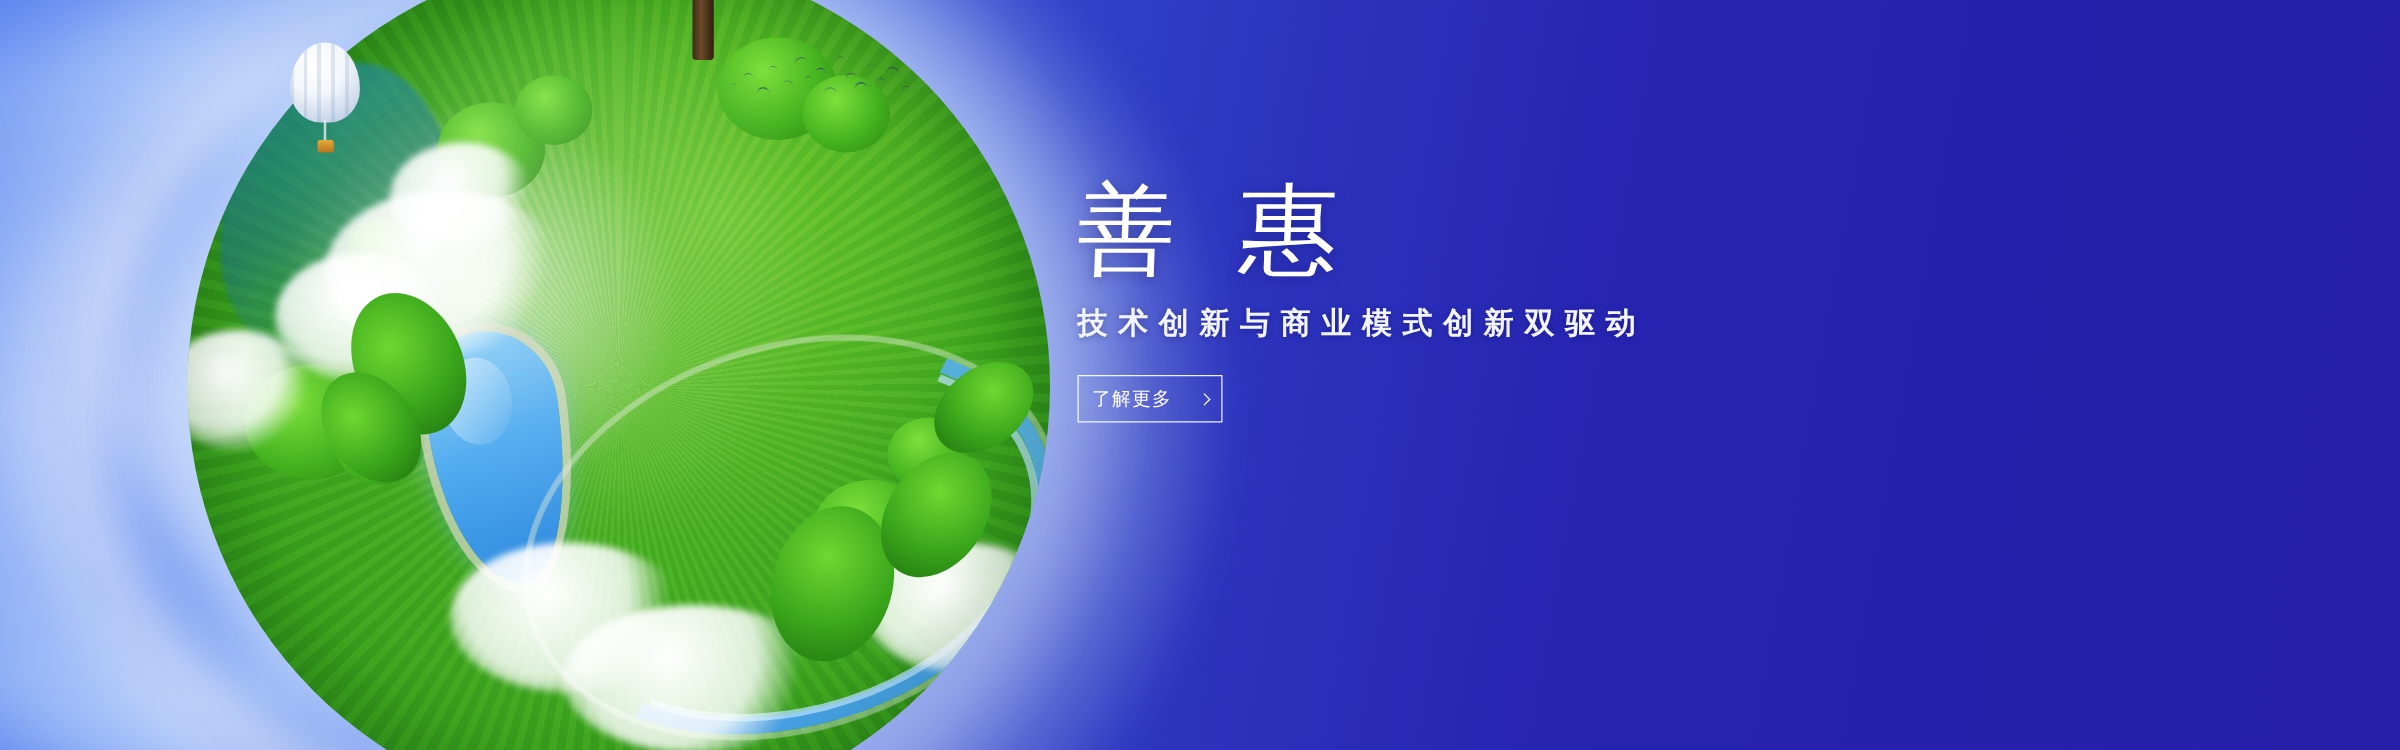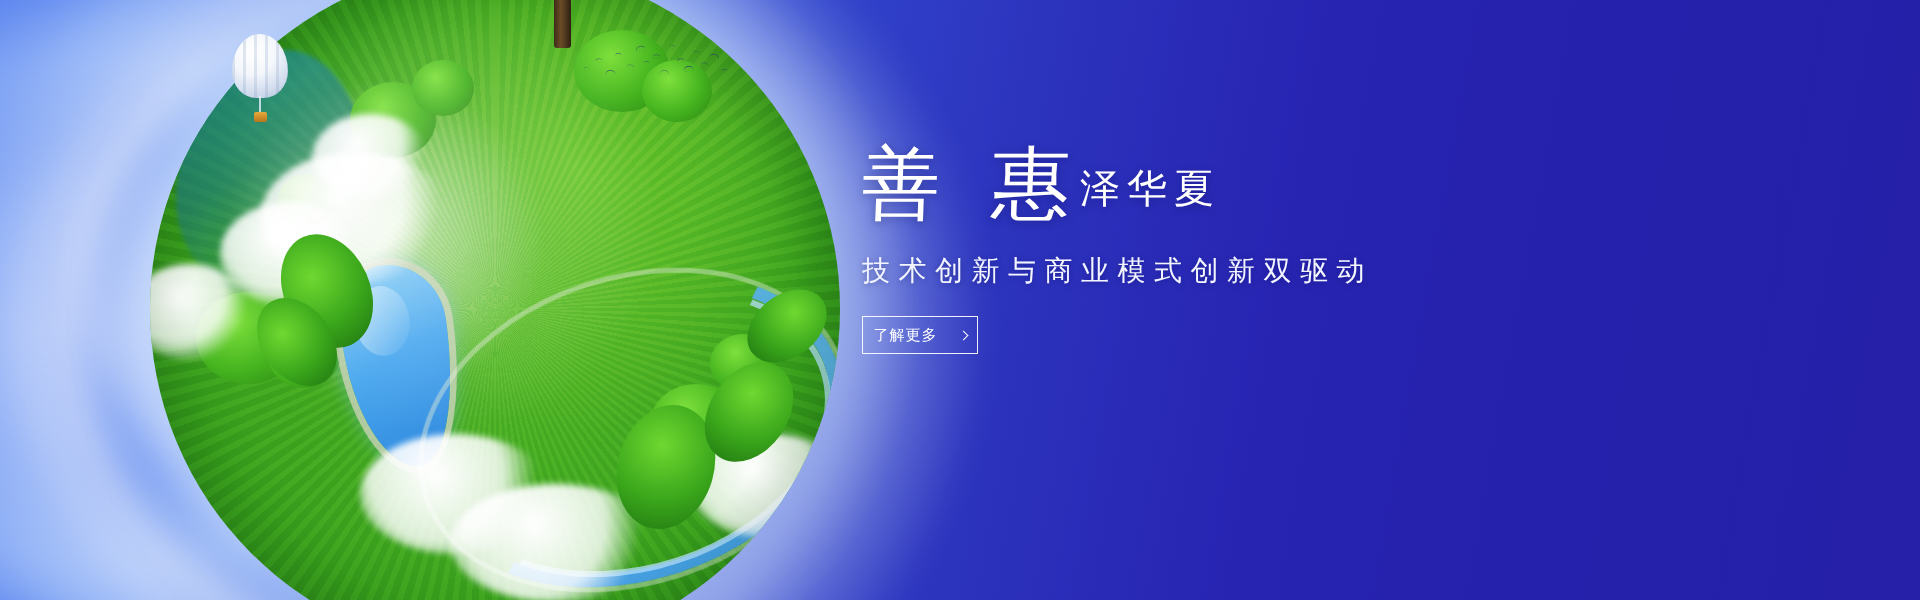--- a/index.html
+++ b/index.html
@@ -260,24 +260,24 @@
     font-size:40px;
     line-height:1.35;
     letter-spacing:7px;
     padding-left:10px;
     padding-bottom:4px;
     text-shadow:0 2px 8px rgba(10,10,70,.35);
   }
   .hl-gap { width:52px; }
 
   #subtitle {
-    margin-top:32px;
-    font-size:28px;
+    margin-top:22px;
+    font-size:24px;
     letter-spacing:8.5px;
-    font-weight:400;
+    font-weight:700;
     color:#f2f5ff;
     white-space:nowrap;
     text-shadow:0 1px 6px rgba(10,10,70,.35);
   }
 
   #desc {
     margin-top:20px;
     font-size:17px;
     letter-spacing:.4px;
     color:#eef2ff;
@@ -387,21 +387,20 @@
 
   <div id="copy">
 
     <div id="headline">
       <span class="hl-group">
         <span class="hl-big">善</span>
       </span>
       <span class="hl-gap"></span>
       <span class="hl-group">
         <span class="hl-big">惠</span>
-        <span class="hl-small">泽华夏</span>
       </span>
     </div>
 
     <div id="subtitle">技术创新与商业模式创新双驱动</div>
 
 
     <a id="cta" href="#">
       <span>了解更多</span>
       <span class="chev"></span>
     </a>

